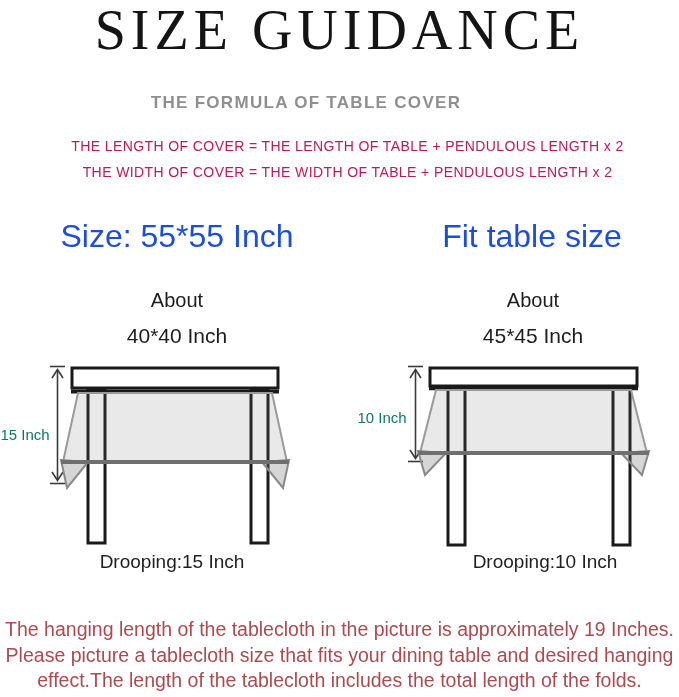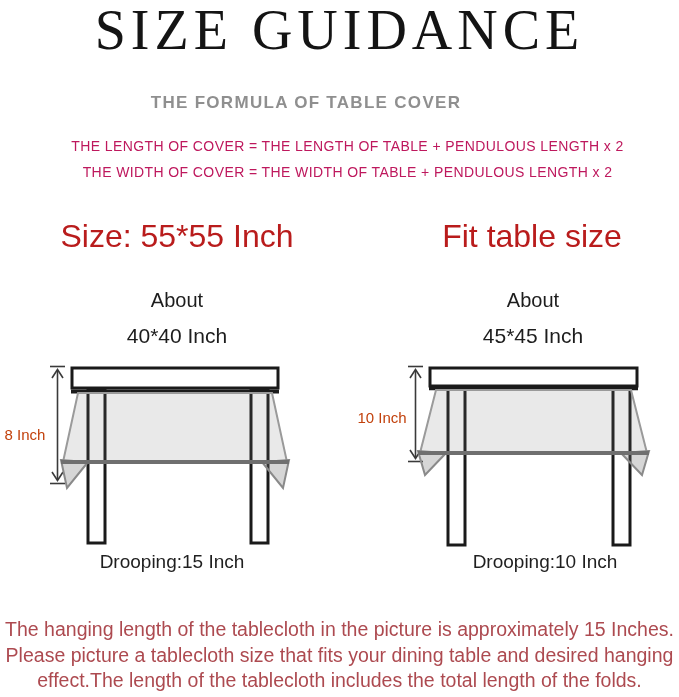--- a/index.html
+++ b/index.html
@@ -20,32 +20,32 @@
   .subtitle {
     top:93px; left:0; width:612px;
     font-size:17px; font-weight:bold; letter-spacing:1.3px; color:#8f8f8f;
   }
   .formula {
     left:8px; width:679px; font-size:14px; letter-spacing:0.4px; color:#be185d;
     white-space:nowrap;
   }
   .f1 { top:138px; } .f2 { top:164px; }
 
-  .col-heading { font-size:32px; color:#b91c1c; white-space:nowrap; }
+  .col-heading { font-size:32px; color:#1d4ed8; white-space:nowrap; }
   .hL { top:218px; left:0;   width:354px; }
   .hR { top:218px; left:355px; width:354px; }
 
   .about { font-size:20px; color:#1d1d1d; }
   .aL { top:289px; left:0;   width:354px; }
   .aR { top:289px; left:358px; width:350px; }
   .tsize { font-size:21px; color:#1d1d1d; }
   .sL { top:324px; left:0;   width:354px; }
   .sR { top:324px; left:358px; width:350px; }
 
-  .dimlabel { font-size:15px; color:#c2410c; white-space:nowrap; }
+  .dimlabel { font-size:15px; color:#0f766e; white-space:nowrap; }
   .dL { top:426px; left:0;   width:50px; }
   .dR { top:409px; left:356px; width:52px; }
 
   .drooping { font-size:19px; color:#1f1f1f; white-space:nowrap; }
   .drL { top:551px; left:0;   width:344px; }
   .drR { top:551px; left:368px; width:354px; }
 
   .adnote {
     top:577px; left:0; width:364px;
     font-size:14.5px; color:#9d3134; white-space:nowrap;
@@ -110,26 +110,26 @@
     <rect x="108" y="28" width="17" height="157" fill="#ffffff" stroke="#1a1a1a" stroke-width="3"></rect>
     <rect x="273" y="28" width="17" height="157" fill="#ffffff" stroke="#1a1a1a" stroke-width="3"></rect>
     <rect x="90" y="8" width="207" height="18" fill="#ffffff" stroke="#1a1a1a" stroke-width="3"></rect>
     <line x1="89" y1="28.5" x2="298" y2="28.5" stroke="#1a1a1a" stroke-width="3.5"></line>
     <polygon points="96,30 291,30 307,93 80,93" fill="rgba(120,120,120,0.16)" stroke="#9a9a9a" stroke-width="2"></polygon>
     <polygon points="78,91 106,93 85,115" fill="rgba(120,120,120,0.30)" stroke="#8a8a8a" stroke-width="2"></polygon>
     <polygon points="309,91 281,93 302,115" fill="rgba(120,120,120,0.30)" stroke="#8a8a8a" stroke-width="2"></polygon>
     <line x1="78" y1="93" x2="309" y2="93" stroke="#6f6f6f" stroke-width="4"></line>
   </svg>
 
-  <div class="abs ctr dimlabel dL">8 Inch</div>
+  <div class="abs ctr dimlabel dL">15 Inch</div>
   <div class="abs ctr dimlabel dR">10 Inch</div>
 
   <div class="abs ctr drooping drL">Drooping:15 Inch</div>
   <div class="abs ctr drooping drR">Drooping:10 Inch</div>
 
 
   <div class="abs ctr footer">
-    <div>The hanging length of the tablecloth in the picture is approximately 15 Inches.</div>
+    <div>The hanging length of the tablecloth in the picture is approximately 19 Inches.</div>
     <div>Please picture a tablecloth size that fits your dining table and desired hanging</div>
     <div>effect.The length of the tablecloth includes the total length of the folds.</div>
   </div>
 
 </div>
 
 </body></html>

